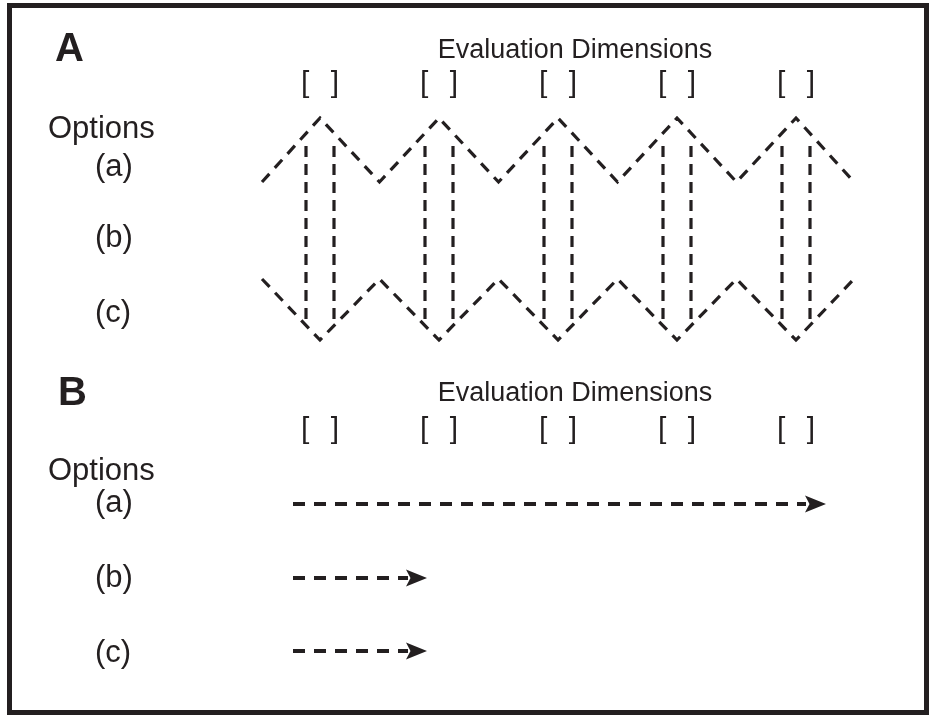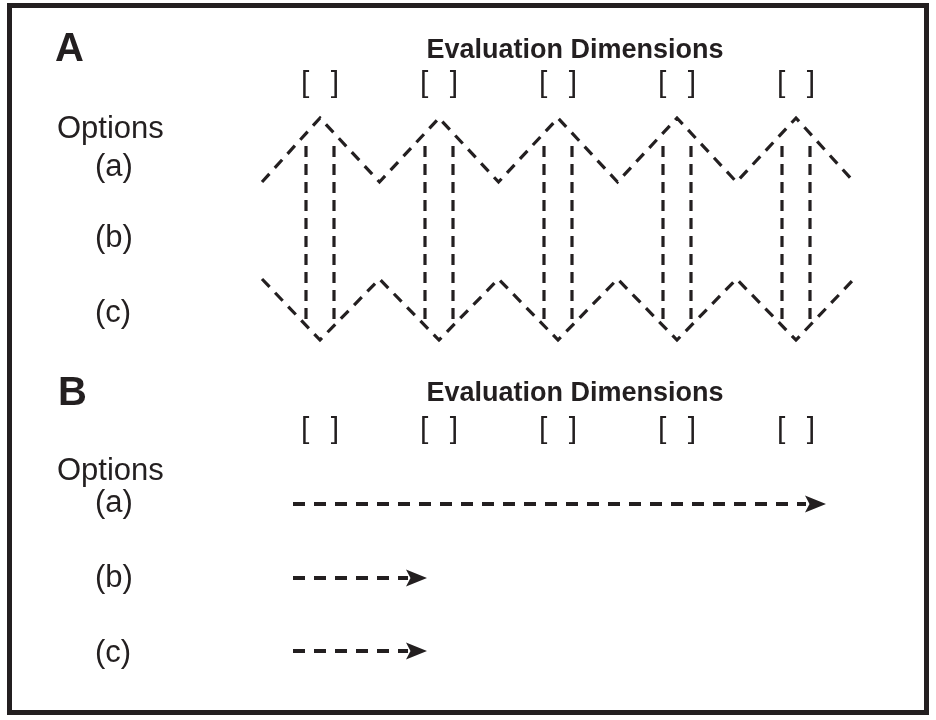--- a/index.html
+++ b/index.html
@@ -15,24 +15,24 @@
     position: absolute;
     left: 7px; top: 3px; right: 7px; bottom: 5px;
     border: 5px solid #231f20;
   }
   .abs { position: absolute; white-space: pre; }
   .panel-letter {
     font-size: 40px; font-weight: bold; line-height: 1;
     letter-spacing: 1px;
   }
   .panel-title {
-    font-size: 27px; font-weight: bold; line-height: 1;
+    font-size: 27px; font-weight: normal; line-height: 1;
     width: 320px; left: 415px; text-align: center;
   }
-  .opts-heading { font-size: 31px; line-height: 1; left: 57px; }
+  .opts-heading { font-size: 31px; line-height: 1; left: 48px; }
   .opt-label { font-size: 31px; line-height: 1; left: 95px; }
   .dim-marker {
     font-size: 30px; line-height: 1;
     width: 84px; text-align: center;
     word-spacing: 13px;
   }
   
   .dm-1 { left: 278px; } .dm-2 { left: 397px; } .dm-3 { left: 516px; }
   .dm-4 { left: 635px; } .dm-5 { left: 754px; }
   

